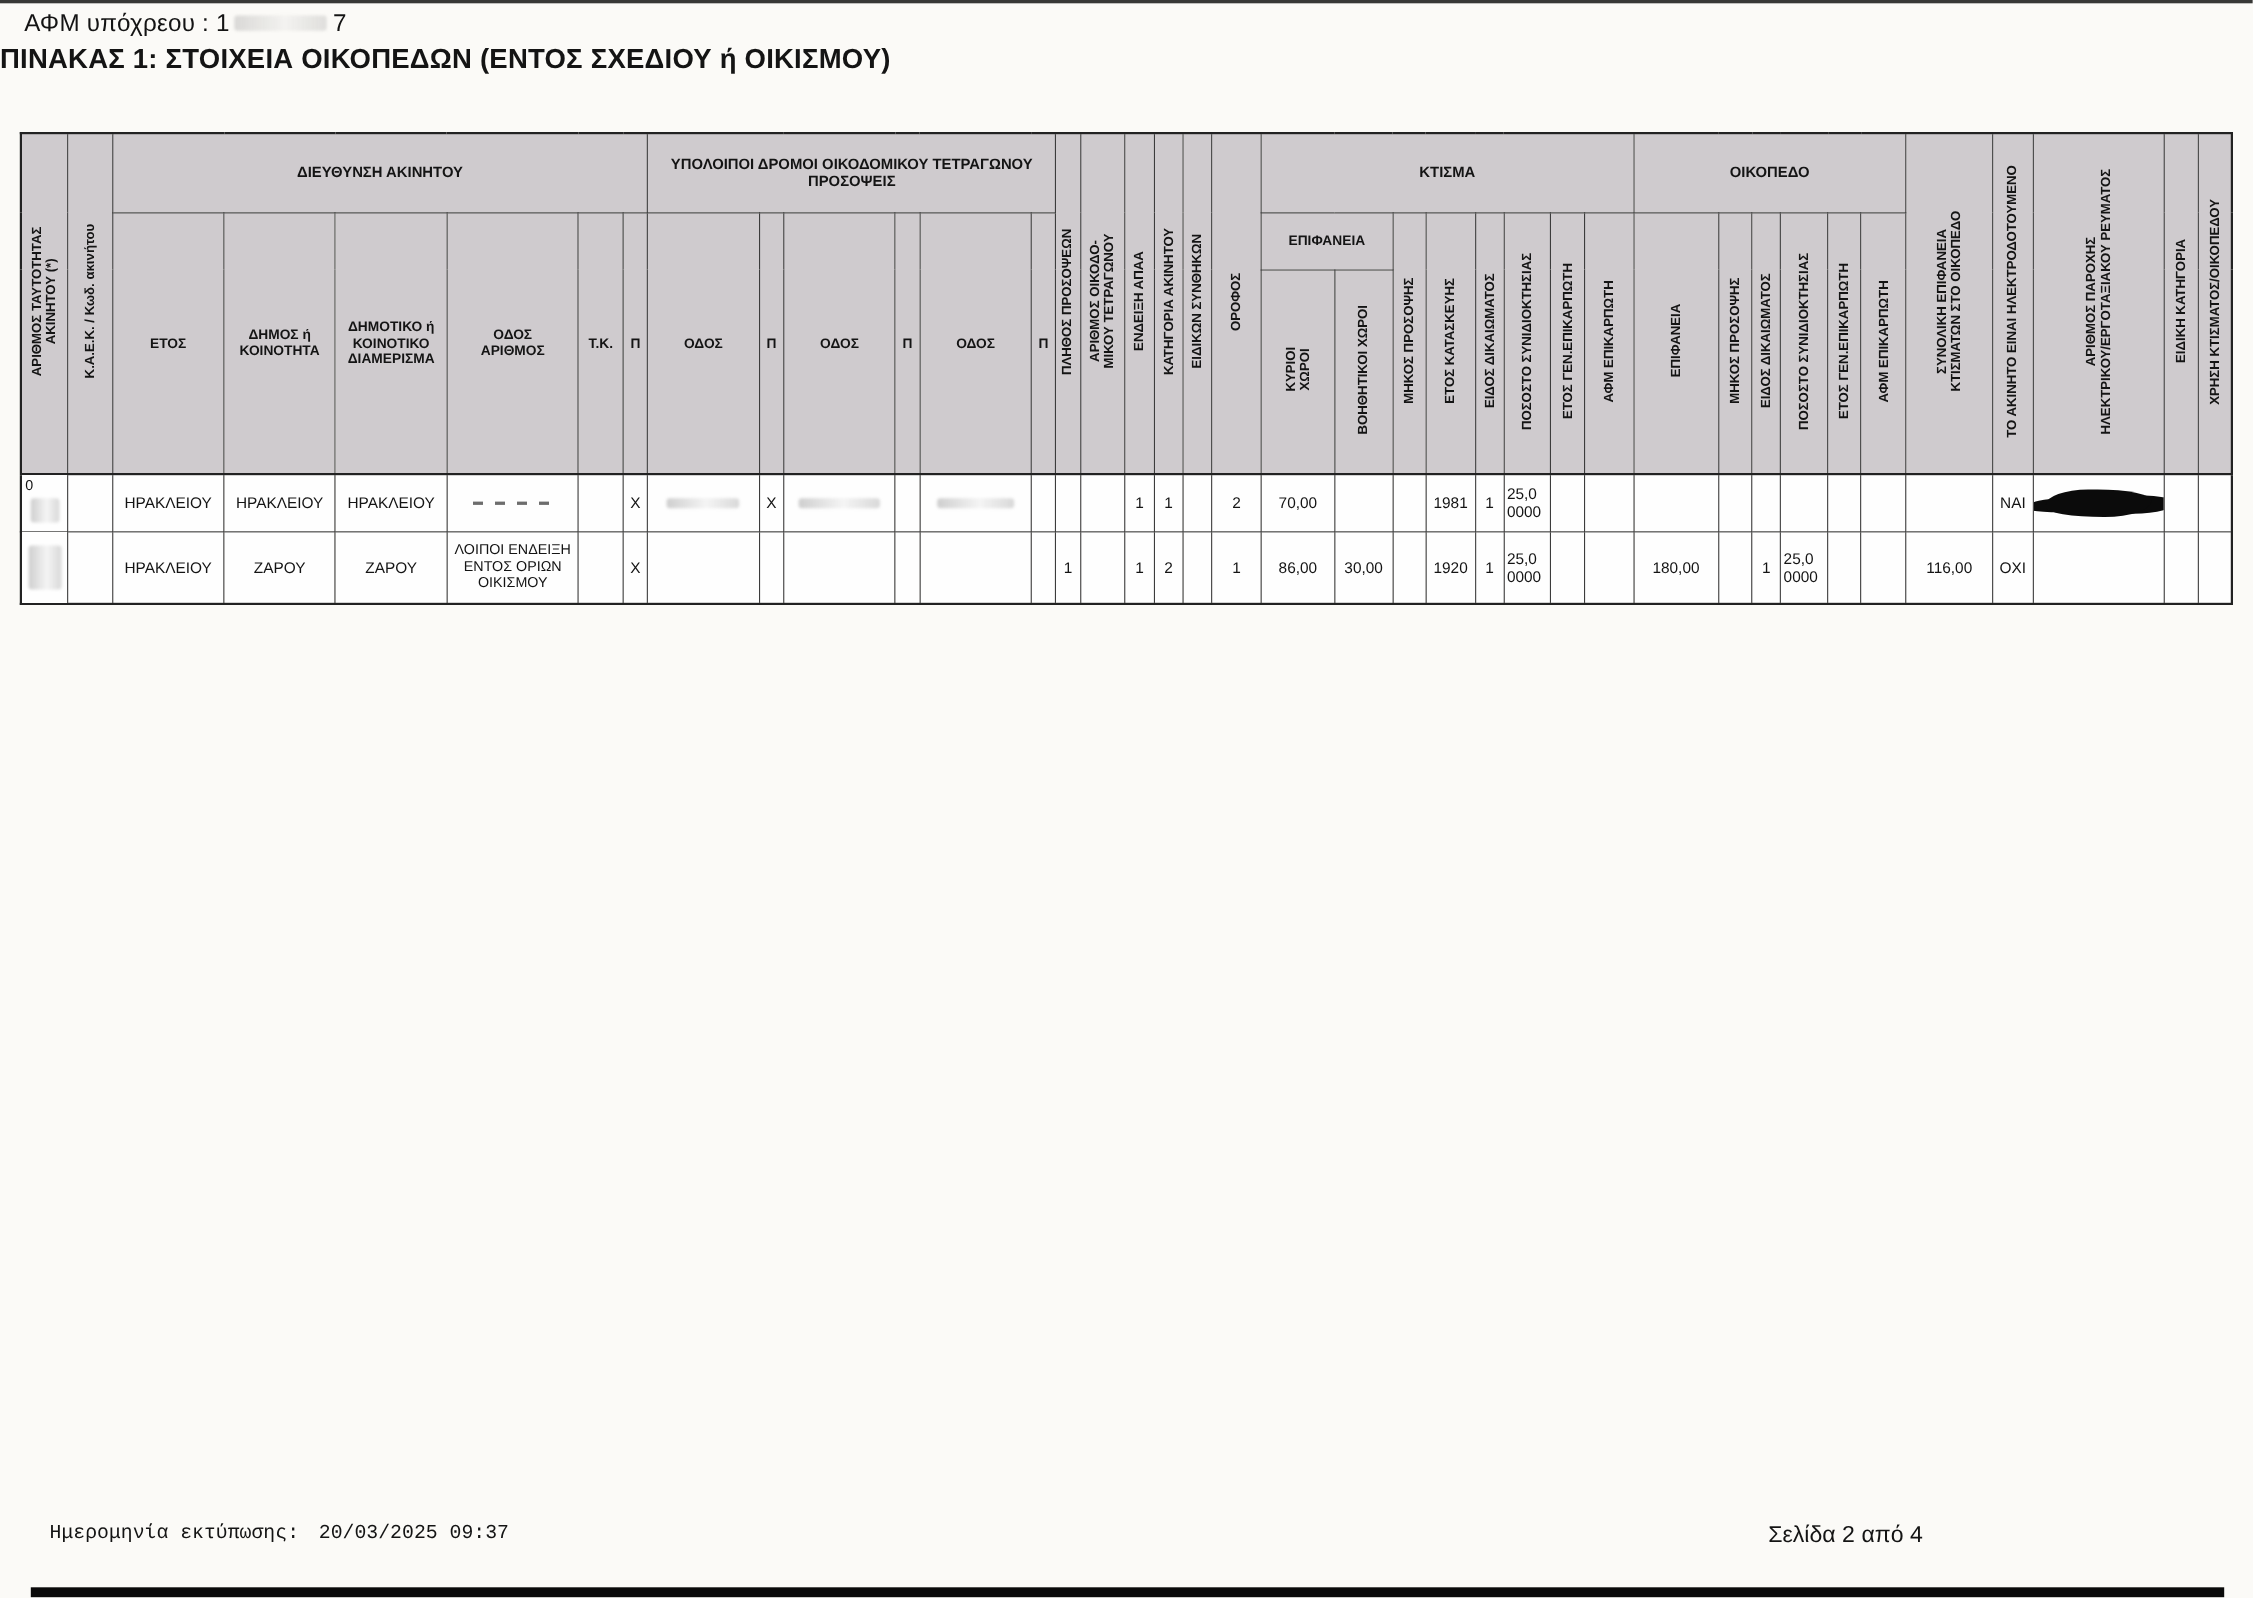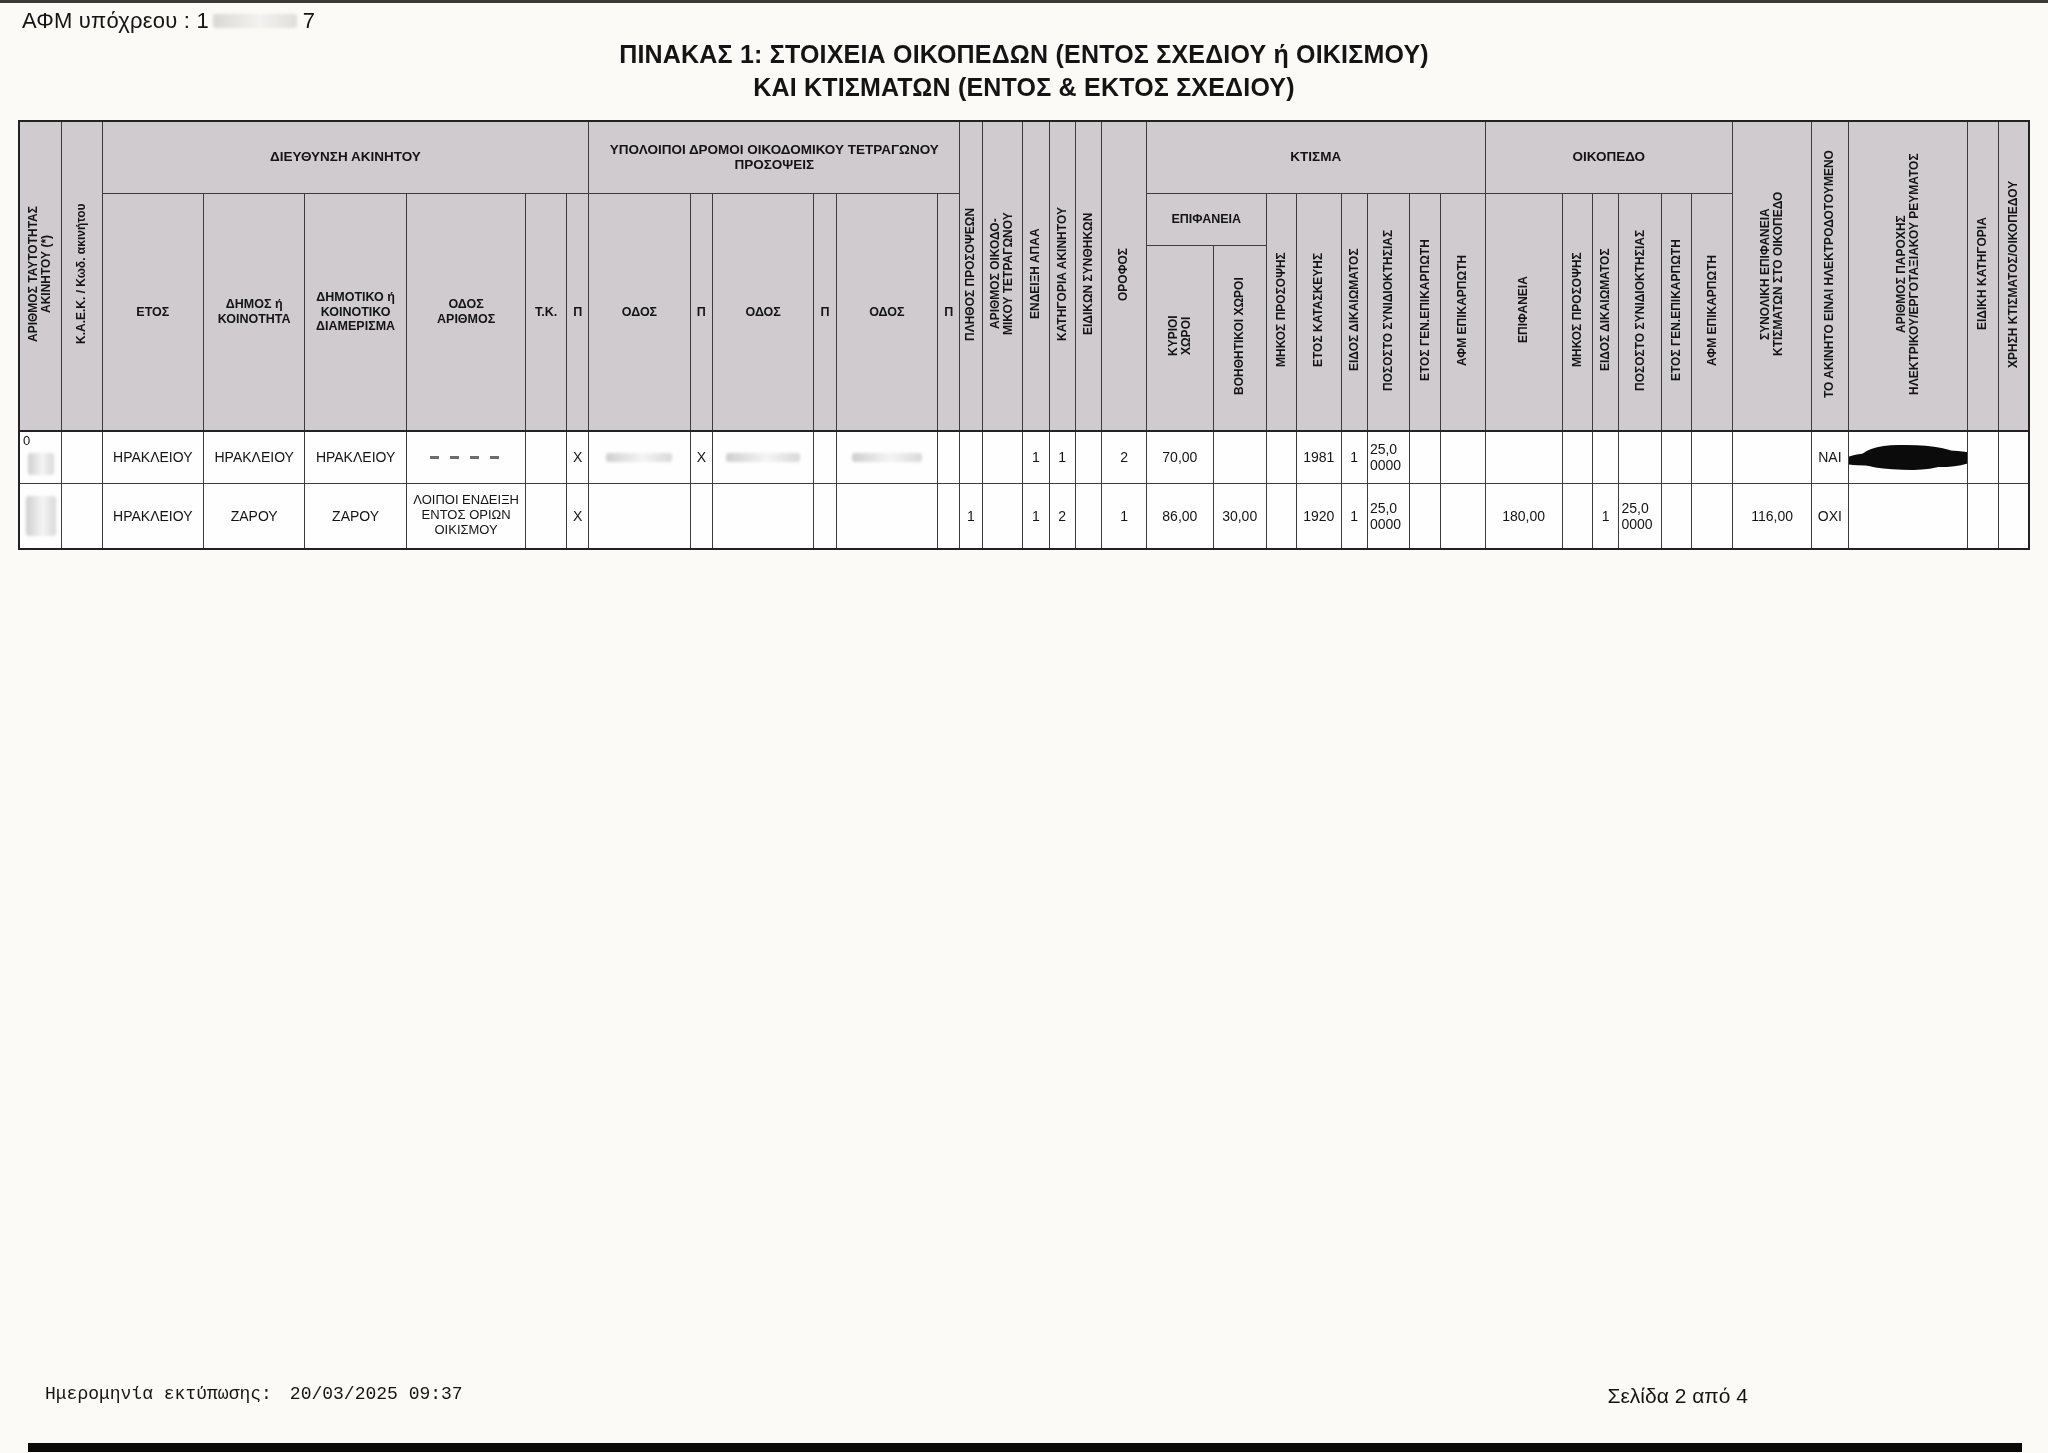--- a/index.html
+++ b/index.html
@@ -10,21 +10,21 @@
     font-family:"Liberation Sans", sans-serif;
   }
   .scan-edge-top { position:absolute; left:0; top:0; width:100%; height:3px; background:#151515; opacity:.85; }
   .scan-edge-bottom { position:absolute; left:28px; top:1443px; width:1994px; height:9px; background:#0a0a0a; }
 
   .afm-line { position:absolute; left:22px; top:8px; font-size:22px; letter-spacing:.2px; }
   .afm-line .gap { display:inline-block; width:84px; height:14px; vertical-align:middle; margin:0 6px 2px 4px;
     background:linear-gradient(90deg, rgba(140,140,140,.30), rgba(190,190,190,.12) 55%, rgba(140,140,140,.25));
     filter:blur(1.5px); border-radius:3px; }
 
-  .doc-title { position:absolute; left:0; top:38px; width:100%; text-align:center;
+  .doc-title { position:absolute; left:0; top:38px; width:100%; text-align:left;
     font-size:25px; font-weight:bold; line-height:1.3; letter-spacing:.2px; }
 
   .sheet-table { position:absolute; left:18px; top:120px; width:2012px;
     border-collapse:collapse; table-layout:fixed; }
   .sheet-table th, .sheet-table td {
     border:1px solid #3c3c3c; padding:2px; vertical-align:middle; text-align:center;
     white-space:pre-line; overflow:hidden;
   }
   .sheet-table { border:2px solid #222; }
   .sheet-table thead th { background:#cfcbce; font-weight:bold; font-size:12.5px; line-height:1.15; }
@@ -58,21 +58,20 @@
 </style>
 </head>
 <body>
 
 <div class="scan-edge-top"></div>
 
 <div class="afm-line"><span>ΑΦΜ υπόχρεου :</span>&nbsp;<span>1</span><span class="gap"></span><span>7</span></div>
 
 <div class="doc-title">
   <div>ΠΙΝΑΚΑΣ 1: ΣΤΟΙΧΕΙΑ ΟΙΚΟΠΕΔΩΝ (ΕΝΤΟΣ ΣΧΕΔΙΟΥ ή ΟΙΚΙΣΜΟΥ)</div>
-  <div>ΚΑΙ ΚΤΙΣΜΑΤΩΝ (ΕΝΤΟΣ &amp; ΕΚΤΟΣ ΣΧΕΔΙΟΥ)</div>
 </div>
 
 <table class="sheet-table">
   <colgroup>
     <col style="width:42px">
       <col style="width:40px">
     <col style="width:100px">
       <col style="width:100px">
       <col style="width:100px">
       <col style="width:118px">

